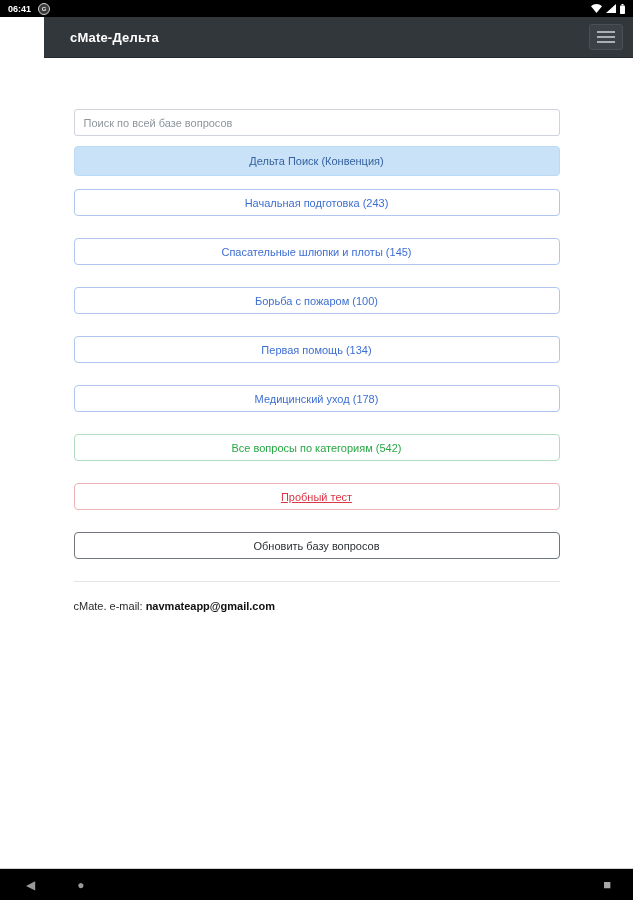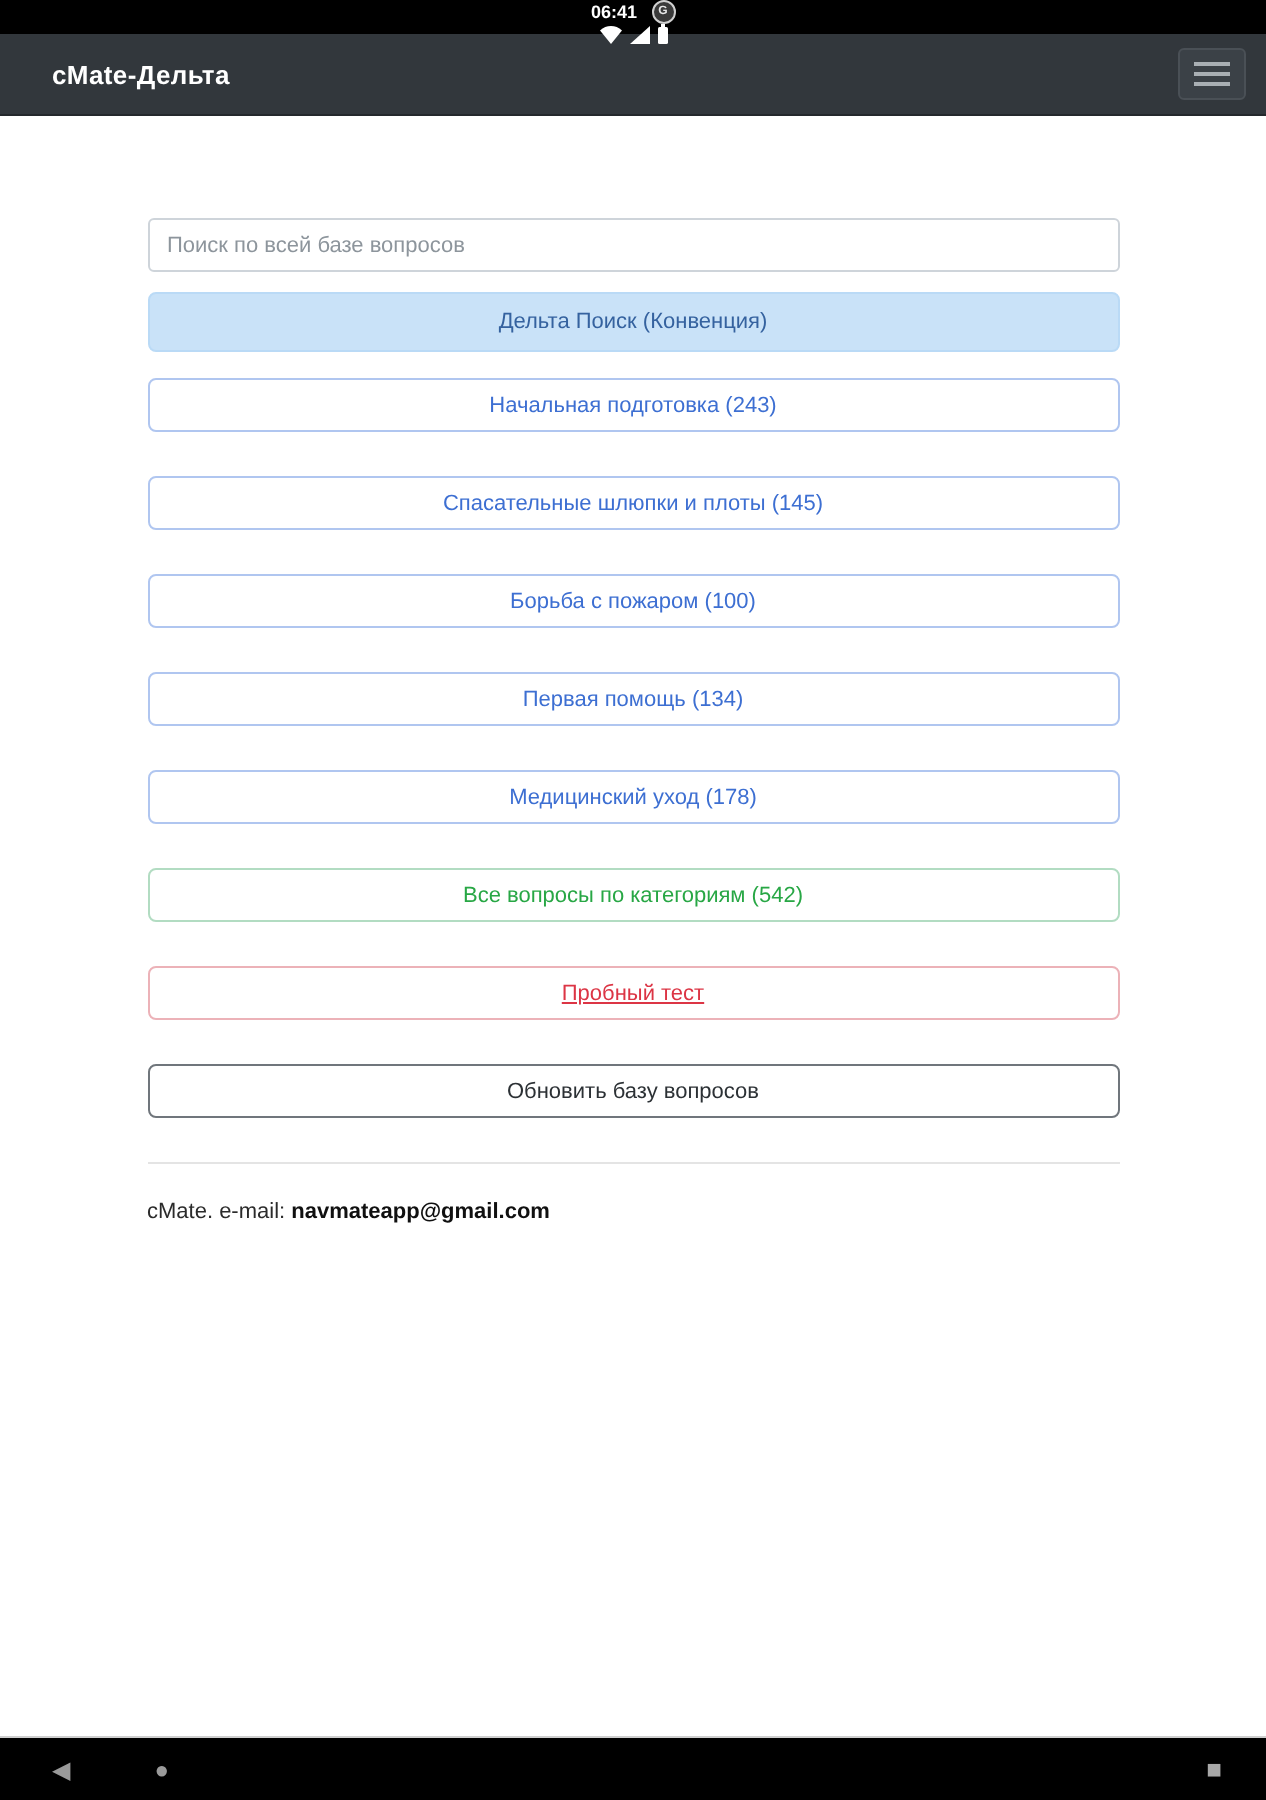--- a/index.html
+++ b/index.html
@@ -5,35 +5,36 @@
   html,body{margin:0;padding:0;background:#888;}
   .screen{
     position:relative;width:633px;height:900px;background:#ffffff;
     font-family:"Liberation Sans","DejaVu Sans",sans-serif;
     overflow:hidden;margin:0 auto;
   }
   
   .status-bar{
     height:17px;background:#000;color:#fff;display:flex;
     align-items:center;justify-content:space-between;
-    padding:0 8px;font-size:9px;font-weight:bold;flex-direction:column;
+    padding:0 8px;font-size:9px;font-weight:bold;
   }
   .status-left{display:flex;align-items:center;gap:7px;}
   .status-right{display:flex;align-items:center;gap:4px;}
   .notif-circle{
     width:10px;height:10px;border:1px solid #cfcfcf;border-radius:50%;
     display:flex;align-items:center;justify-content:center;
     font-size:6px;font-weight:bold;color:#e8e8e8;background:#3a3a3a;
   }
   .sb-icon{display:block;}
   
   .app-bar{
     height:40px;background:#32373c;display:flex;align-items:center;
     justify-content:space-between;padding:0 10px 0 26px;
     border-bottom:1px solid #24282c;
+    margin-left:44px;
   }
   .app-title{color:#ffffff;font-size:13px;font-weight:bold;letter-spacing:.2px;}
   .menu-btn{
     width:32px;height:24px;background:#3b4147;border:1px solid #4a5056;
     border-radius:3px;display:flex;flex-direction:column;justify-content:center;
     gap:3px;align-items:center;cursor:pointer;
   }
   .menu-btn span{display:block;width:18px;height:2px;background:#a9afb4;}
   
   .content{padding-top:4px;}

